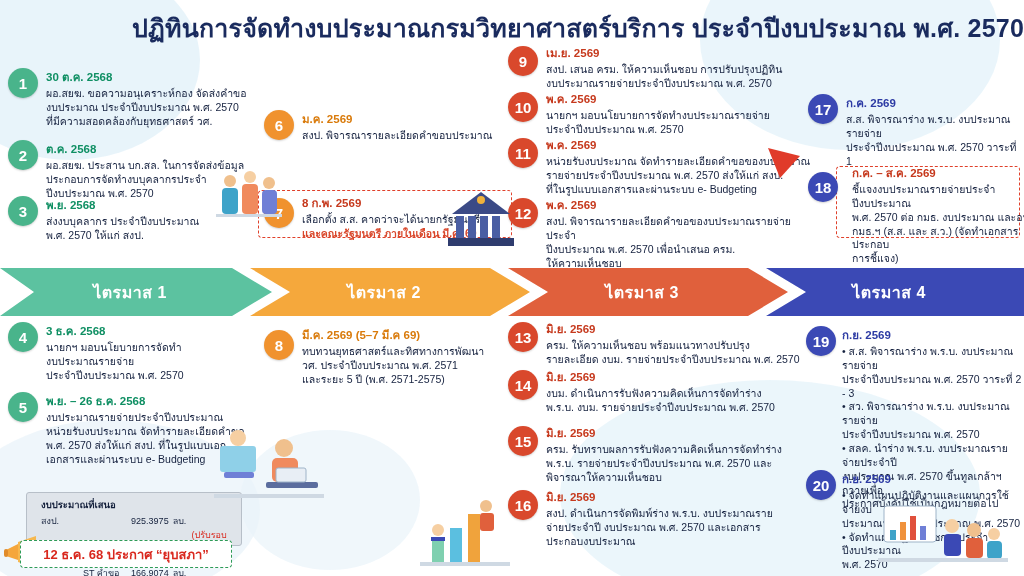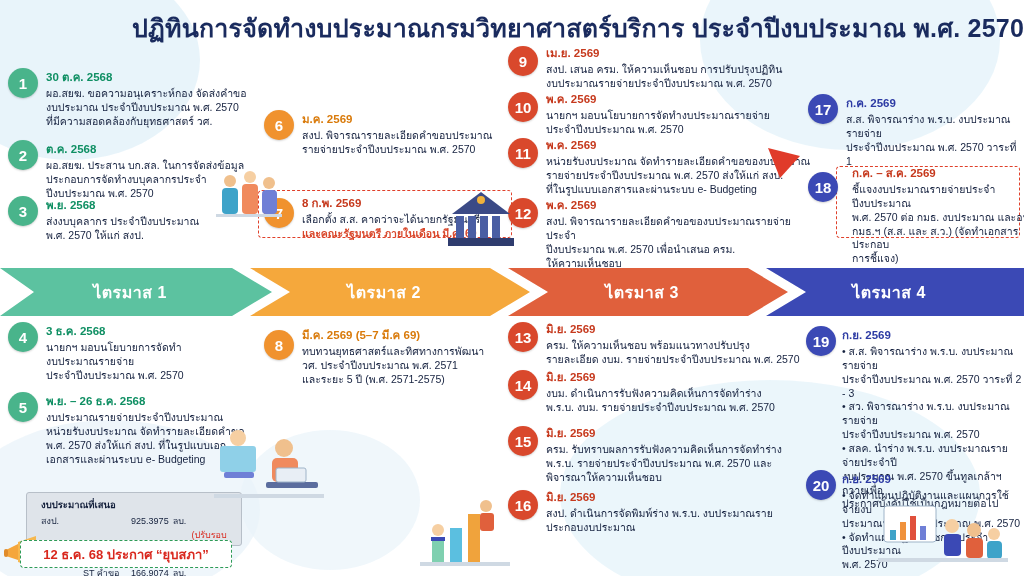--- a/index.html
+++ b/index.html
@@ -182,21 +182,20 @@
       </div>
     </div>
   </div>
 
   <div class="item">
     <div class="num c-orange" style="left:264px; top:110px;">6</div>
     <div class="txt" style="left:302px; top:110px; width:230px;">
       <div class="dt t-orange">ม.ค. 2569</div>
       <div class="bd">
         <div>สงป. พิจารณารายละเอียดคำขอบประมาณ</div>
-        <div>รายจ่ายประจำปีงบประมาณ พ.ศ. 2570</div>
       </div>
     </div>
   </div>
 
   <div class="dash" style="left:258px; top:190px; width:254px; height:48px;"></div>
   <div class="item">
     <div class="num c-orange" style="left:264px; top:198px;">7</div>
     <div class="txt" style="left:302px; top:194px; width:212px;">
       <div class="dt t-red">8 ก.พ. 2569</div>
       <div class="bd">
@@ -297,20 +296,21 @@
       </div>
     </div>
   </div>
 
   <div class="item">
     <div class="num c-red" style="left:508px; top:490px;">16</div>
     <div class="txt" style="left:546px; top:488px; width:266px;">
       <div class="dt t-red">มิ.ย. 2569</div>
       <div class="bd">
         <div>สงป. ดำเนินการจัดพิมพ์ร่าง พ.ร.บ. งบประมาณราย</div>
+        <div>จ่ายประจำปี งบประมาณ พ.ศ. 2570 และเอกสาร</div>
         <div>ประกอบงบประมาณ</div>
       </div>
     </div>
   </div>
 
   <div class="item">
     <div class="num c-blue" style="left:808px; top:94px;">17</div>
     <div class="txt" style="left:846px; top:94px; width:176px;">
       <div class="dt t-blue">ก.ค. 2569</div>
       <div class="bd">

